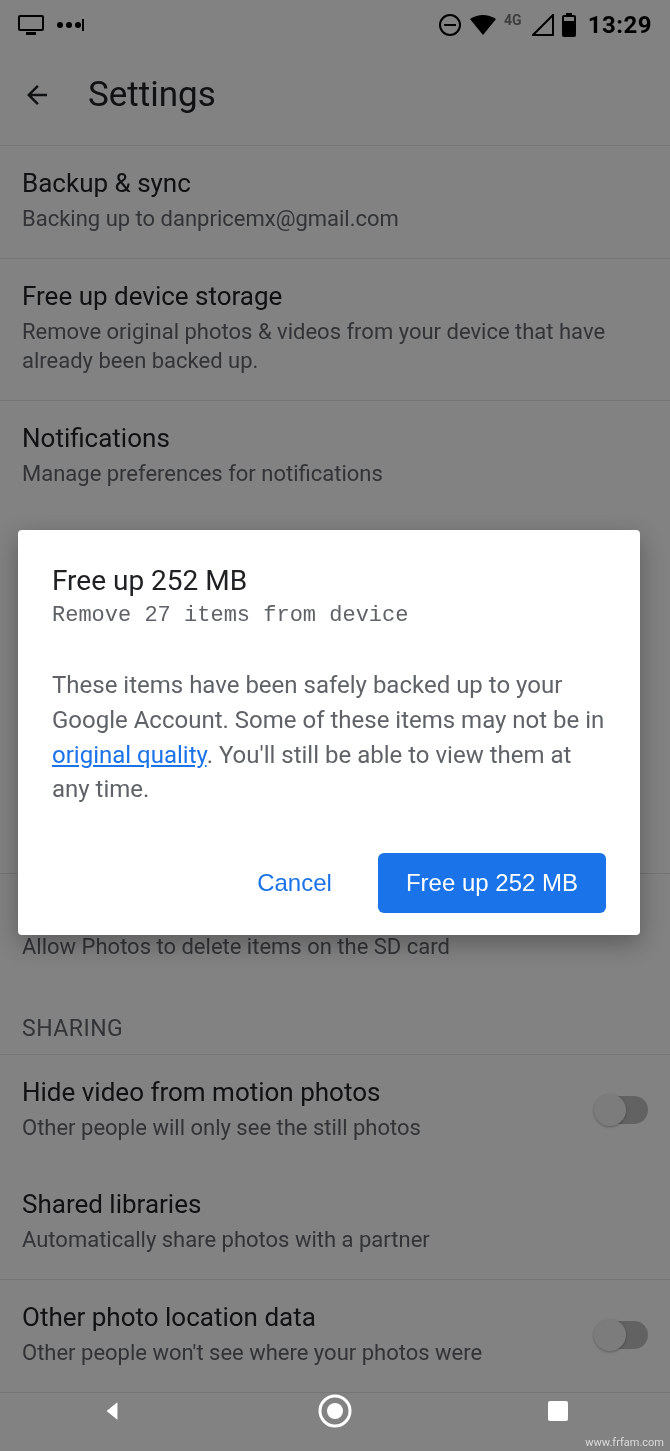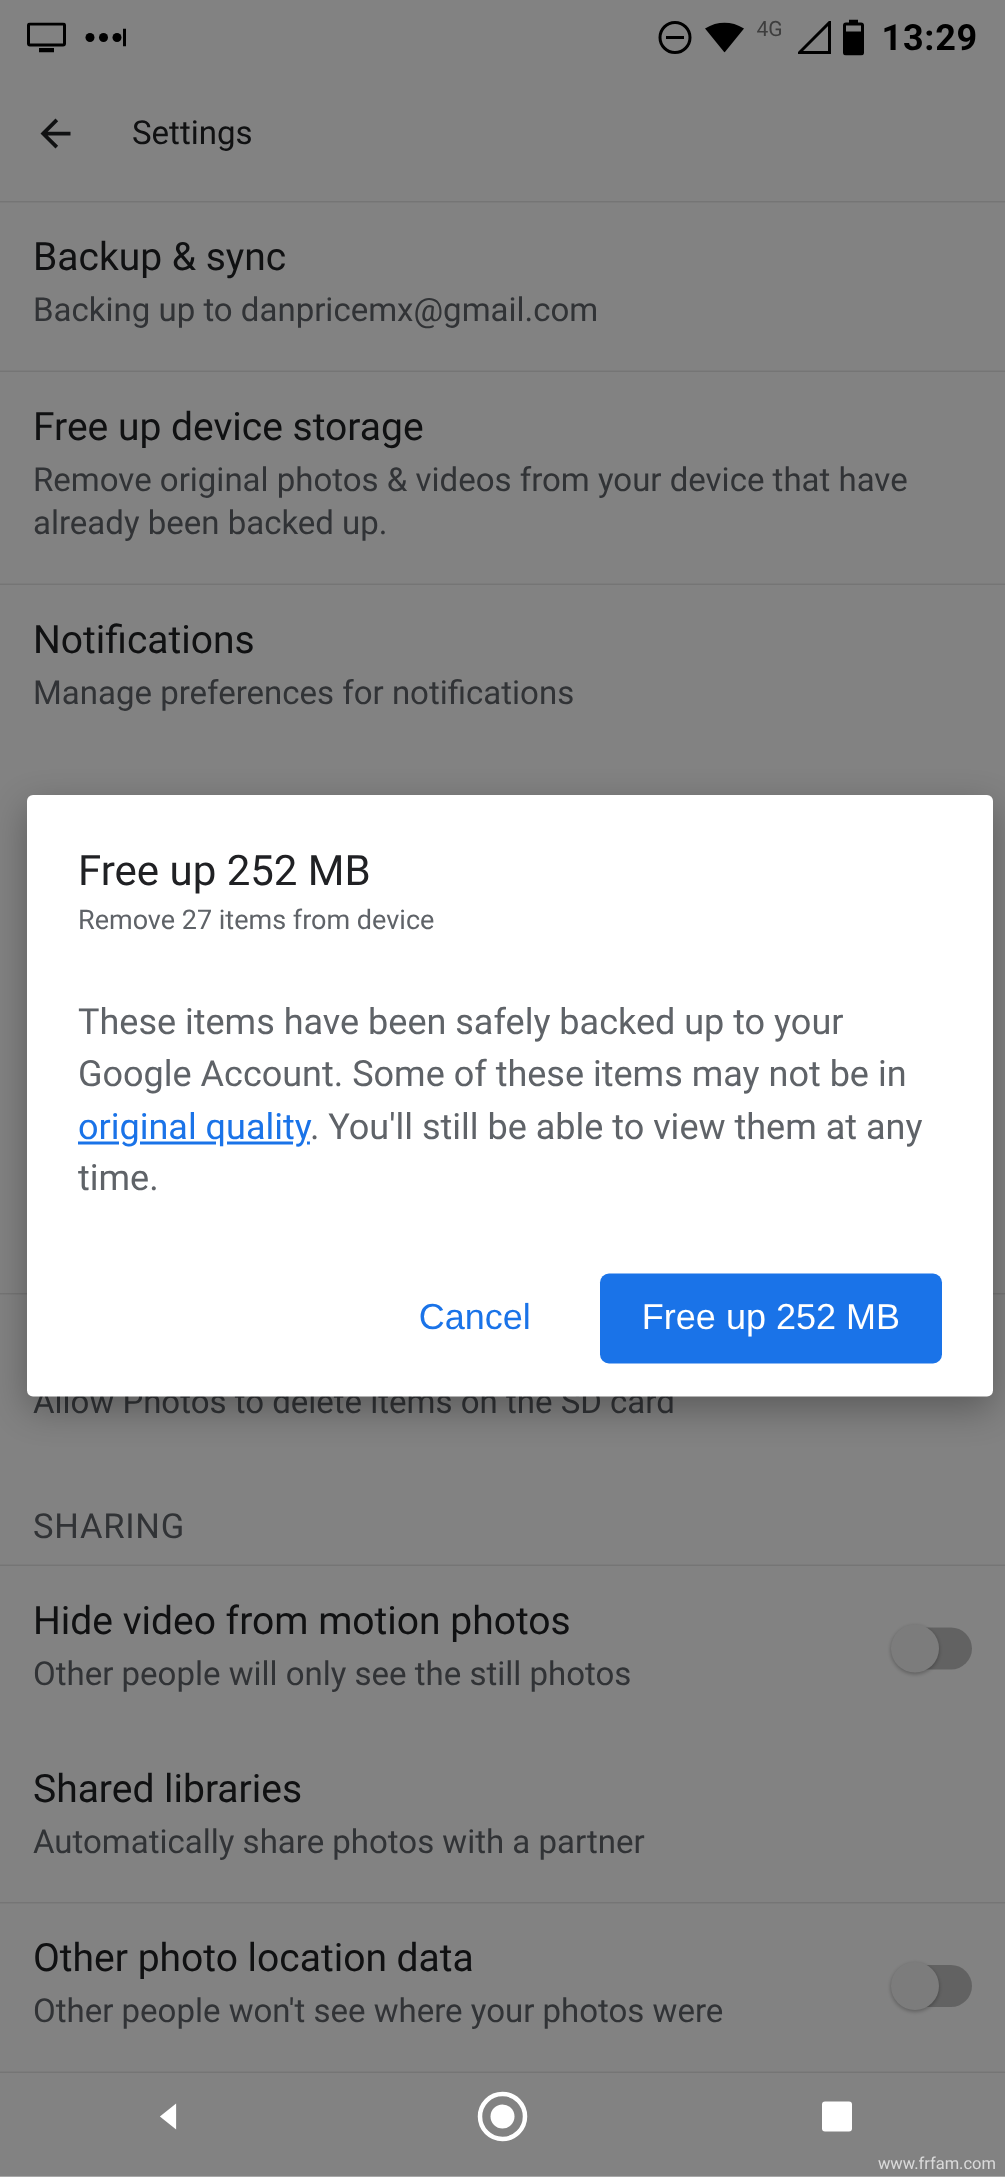--- a/index.html
+++ b/index.html
@@ -25,31 +25,31 @@
     justify-content: space-between;
     padding: 0 18px;
     font-size: 22px;
     font-weight: 500;
     color: #000;
   }
   .status-left { display: flex; align-items: center; gap: 12px; }
   .status-right { display: flex; align-items: center; gap: 8px; }
   .status-right .time { font-size: 24px; letter-spacing: 0.5px; margin-left: 4px; font-weight: bold; }
   .icon-svg { display: block; }
-  .sig-4g { font-size: 14px; color: #777; font-weight: 400; margin: 0 2px 10px 0; }
+  .sig-4g { font-size: 14px; color: #777; font-weight: 700; margin: 0 2px 10px 0; }
 
   
   .app-bar {
     display: flex;
     align-items: center;
     padding: 24px 22px 30px;
     gap: 36px;
   }
   .app-bar .title {
-    font-size: 22px;
+    font-size: 35px;
     color: #202124;
   }
 
   
   .list { }
   .list-item {
     padding: 22px 22px 24px;
     border-top: 1px solid #e0e0e0;
   }
   .list-item:last-child { border-bottom: 1px solid #e0e0e0; }
@@ -90,36 +90,37 @@
   
   .scrim {
     position: absolute;
     inset: 0;
     background: rgba(0,0,0,0.48);
   }
 
   
   .dialog {
     position: absolute;
-    left: 18px; right: 8px;
+    left: 18px; right: 30px;
     top: 530px;
     background: #fff;
     border-radius: 4px;
     padding: 34px 34px 22px;
     box-shadow: 0 8px 24px rgba(0,0,0,0.3);
   }
   .dialog-title {
     font-size: 28px;
     color: #202124;
     margin-bottom: 6px;
   }
   .dialog-subtitle {
-    font-size: 18px;
+    font-size: 22px;
     color: #5f6368;
     margin-bottom: 40px;
+    font-family: Liberation Mono, monospace;
   }
   .dialog-body {
     font-size: 24px;
     color: #5f6368;
     line-height: 1.45;
     margin-bottom: 46px;
   }
   .dialog-body .link {
     color: #1a73e8;
     text-decoration: underline;

